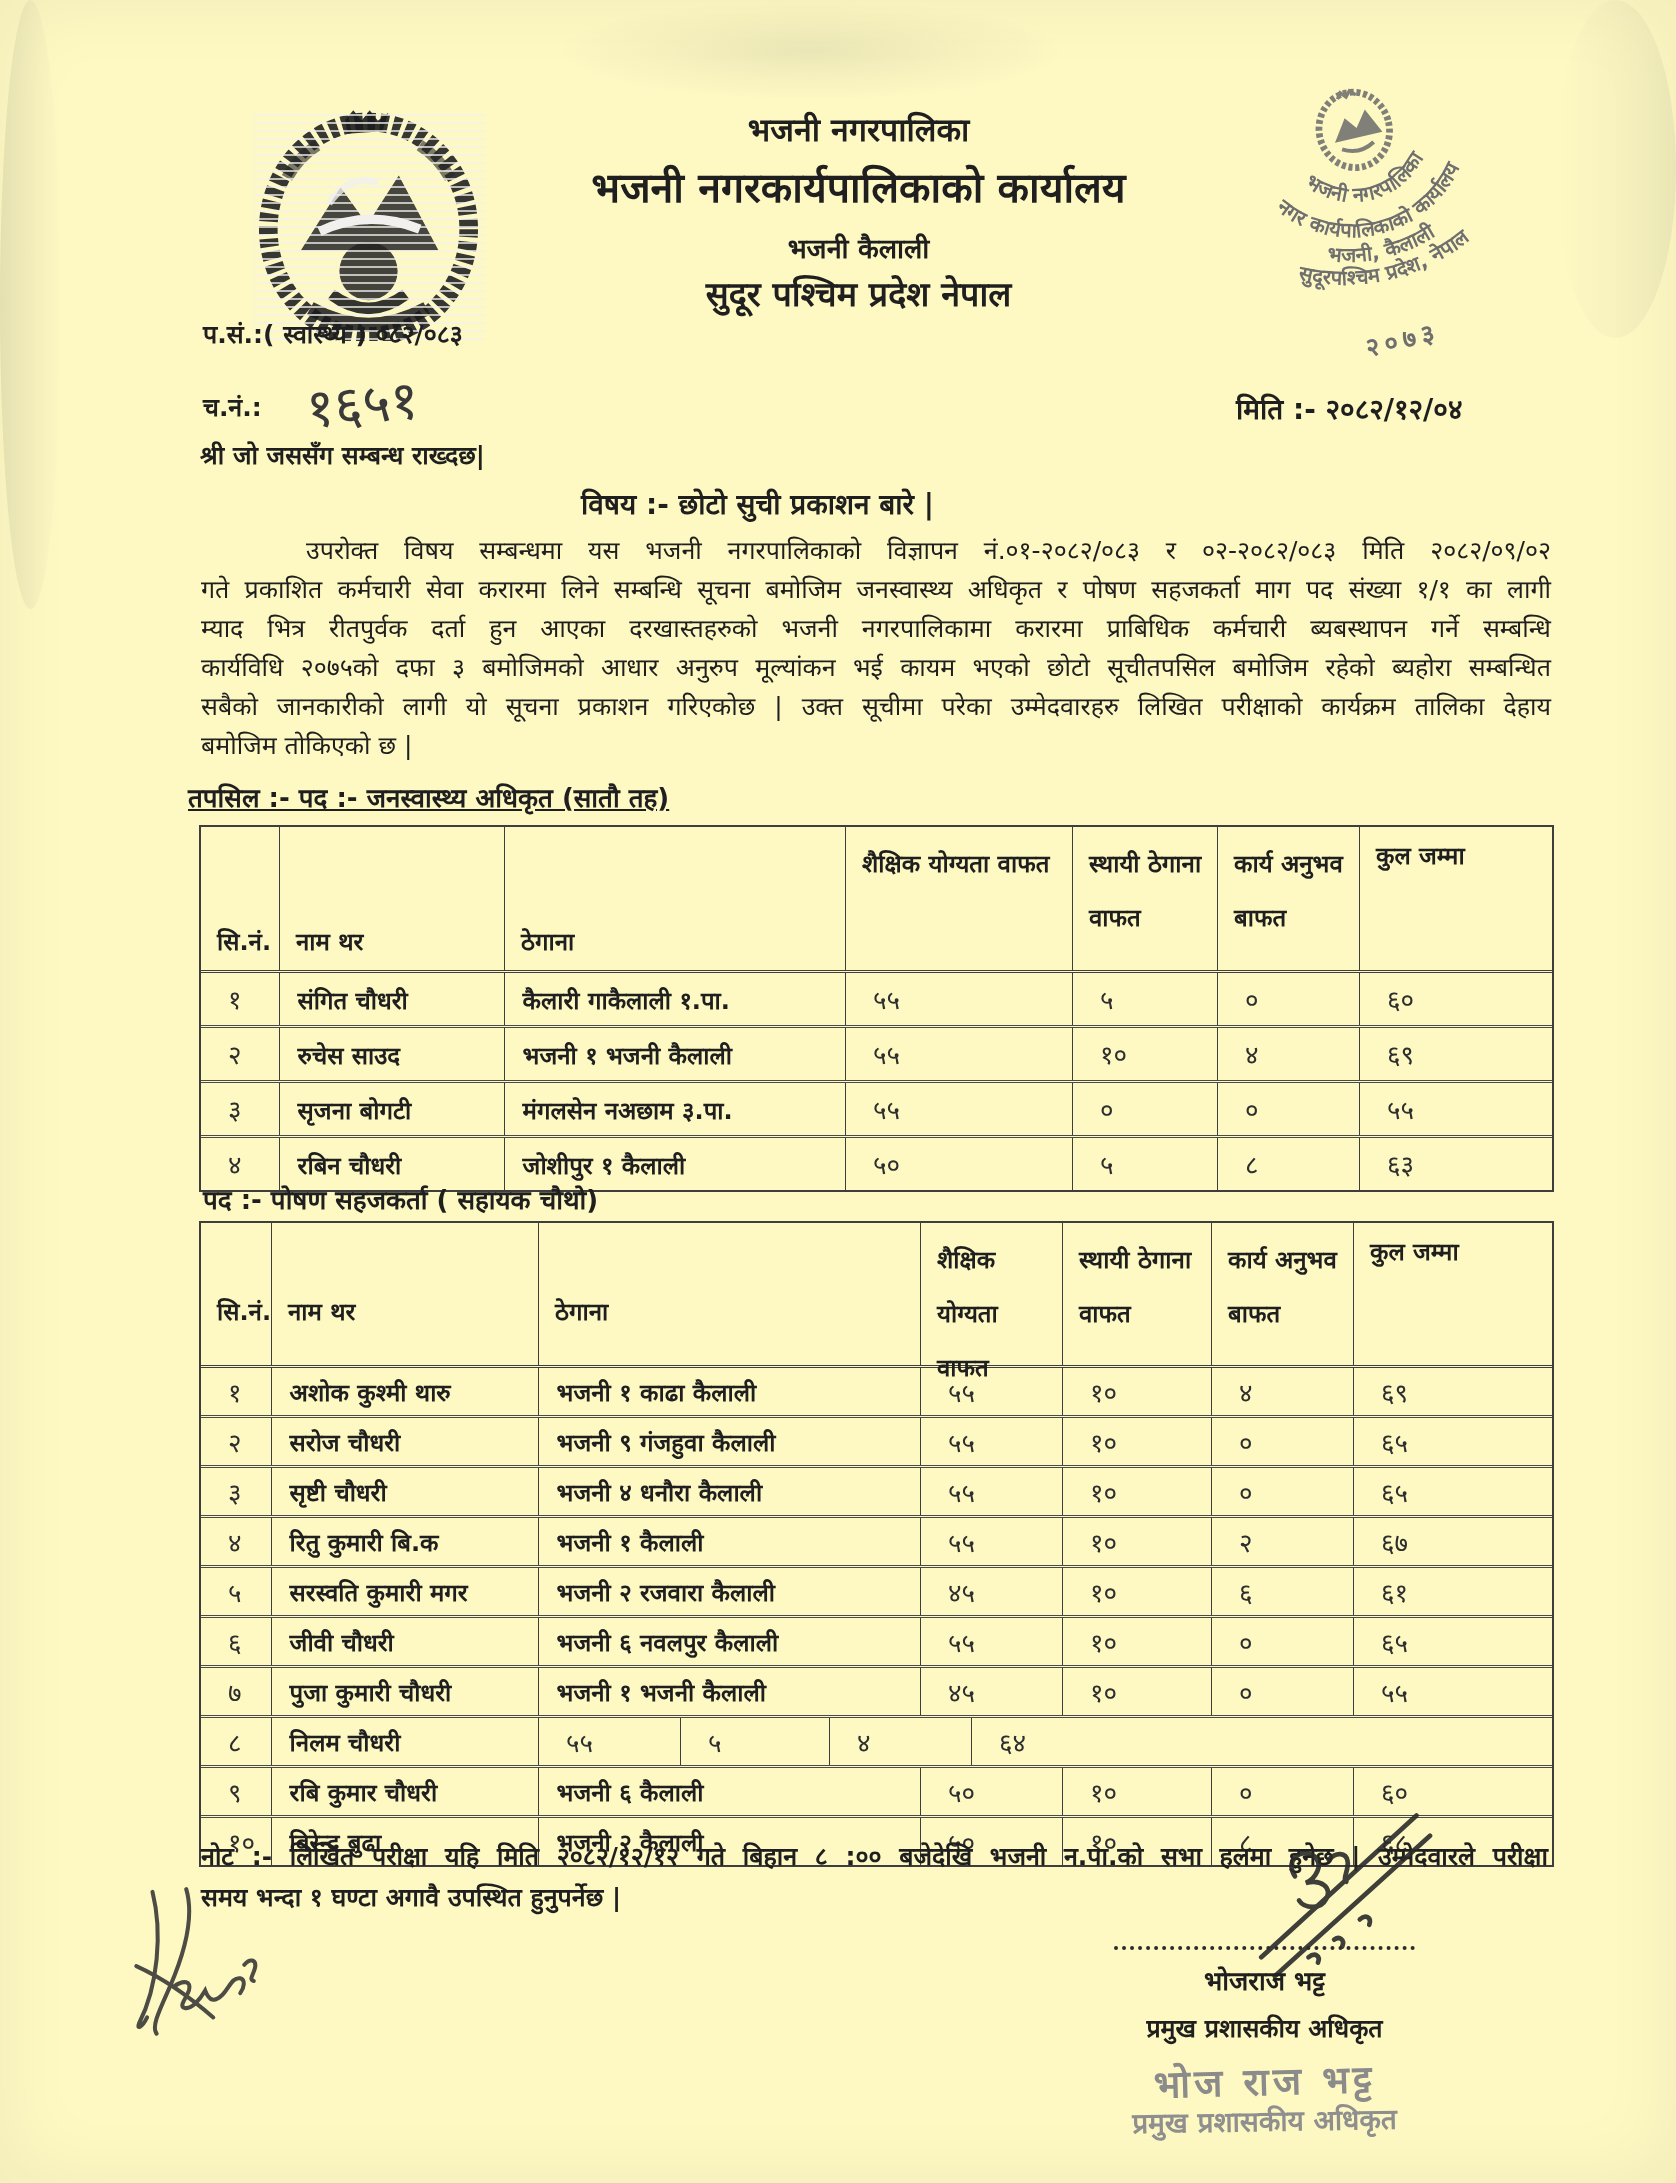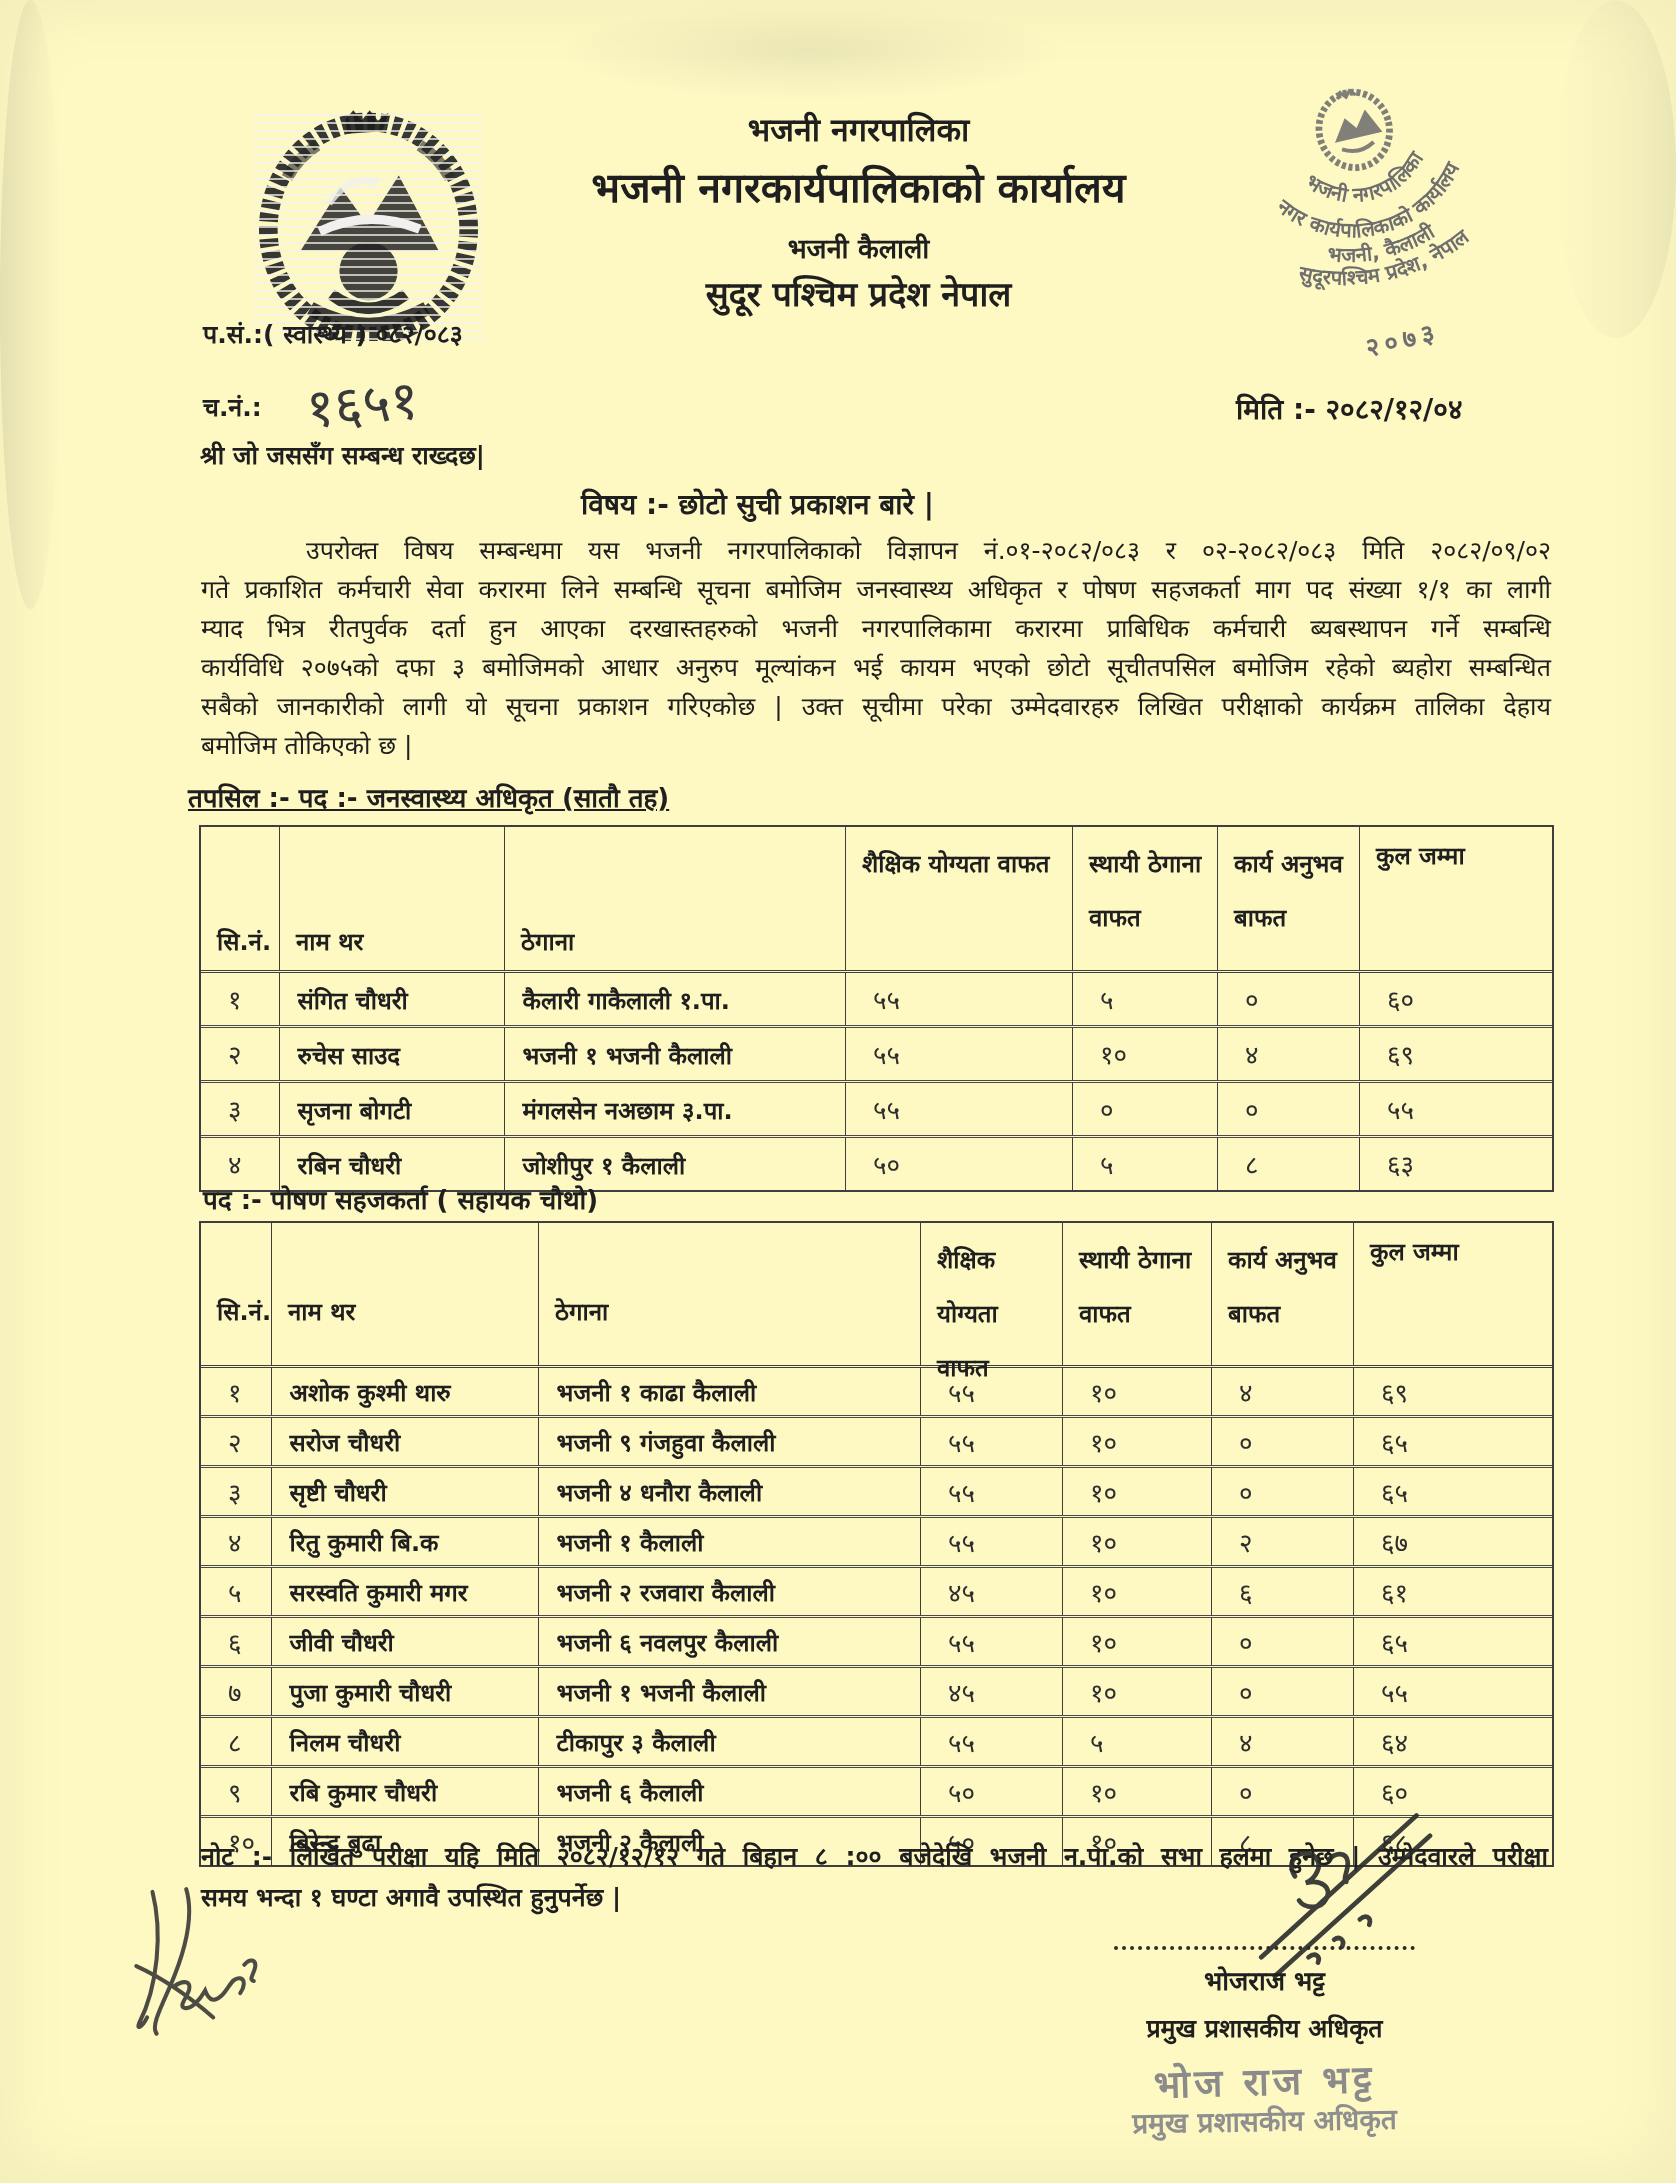--- a/index.html
+++ b/index.html
@@ -293,21 +293,20 @@
           <div class="td c1">पुजा कुमारी चौधरी</div>
           <div class="td c2">भजनी १ भजनी कैलाली</div>
           <div class="td c3">४५</div>
           <div class="td c4">१०</div>
           <div class="td c5">०</div>
           <div class="td c6">५५</div>
         </div>
         <div class="tr">
           <div class="td c0">८</div>
           <div class="td c1">निलम चौधरी</div>
-          <div class="td c2">टीकापुर ३ कैलाली</div>
           <div class="td c3">५५</div>
           <div class="td c4">५</div>
           <div class="td c5">४</div>
           <div class="td c6">६४</div>
         </div>
         <div class="tr">
           <div class="td c0">९</div>
           <div class="td c1">रबि कुमार चौधरी</div>
           <div class="td c2">भजनी ६ कैलाली</div>
           <div class="td c3">५०</div>

